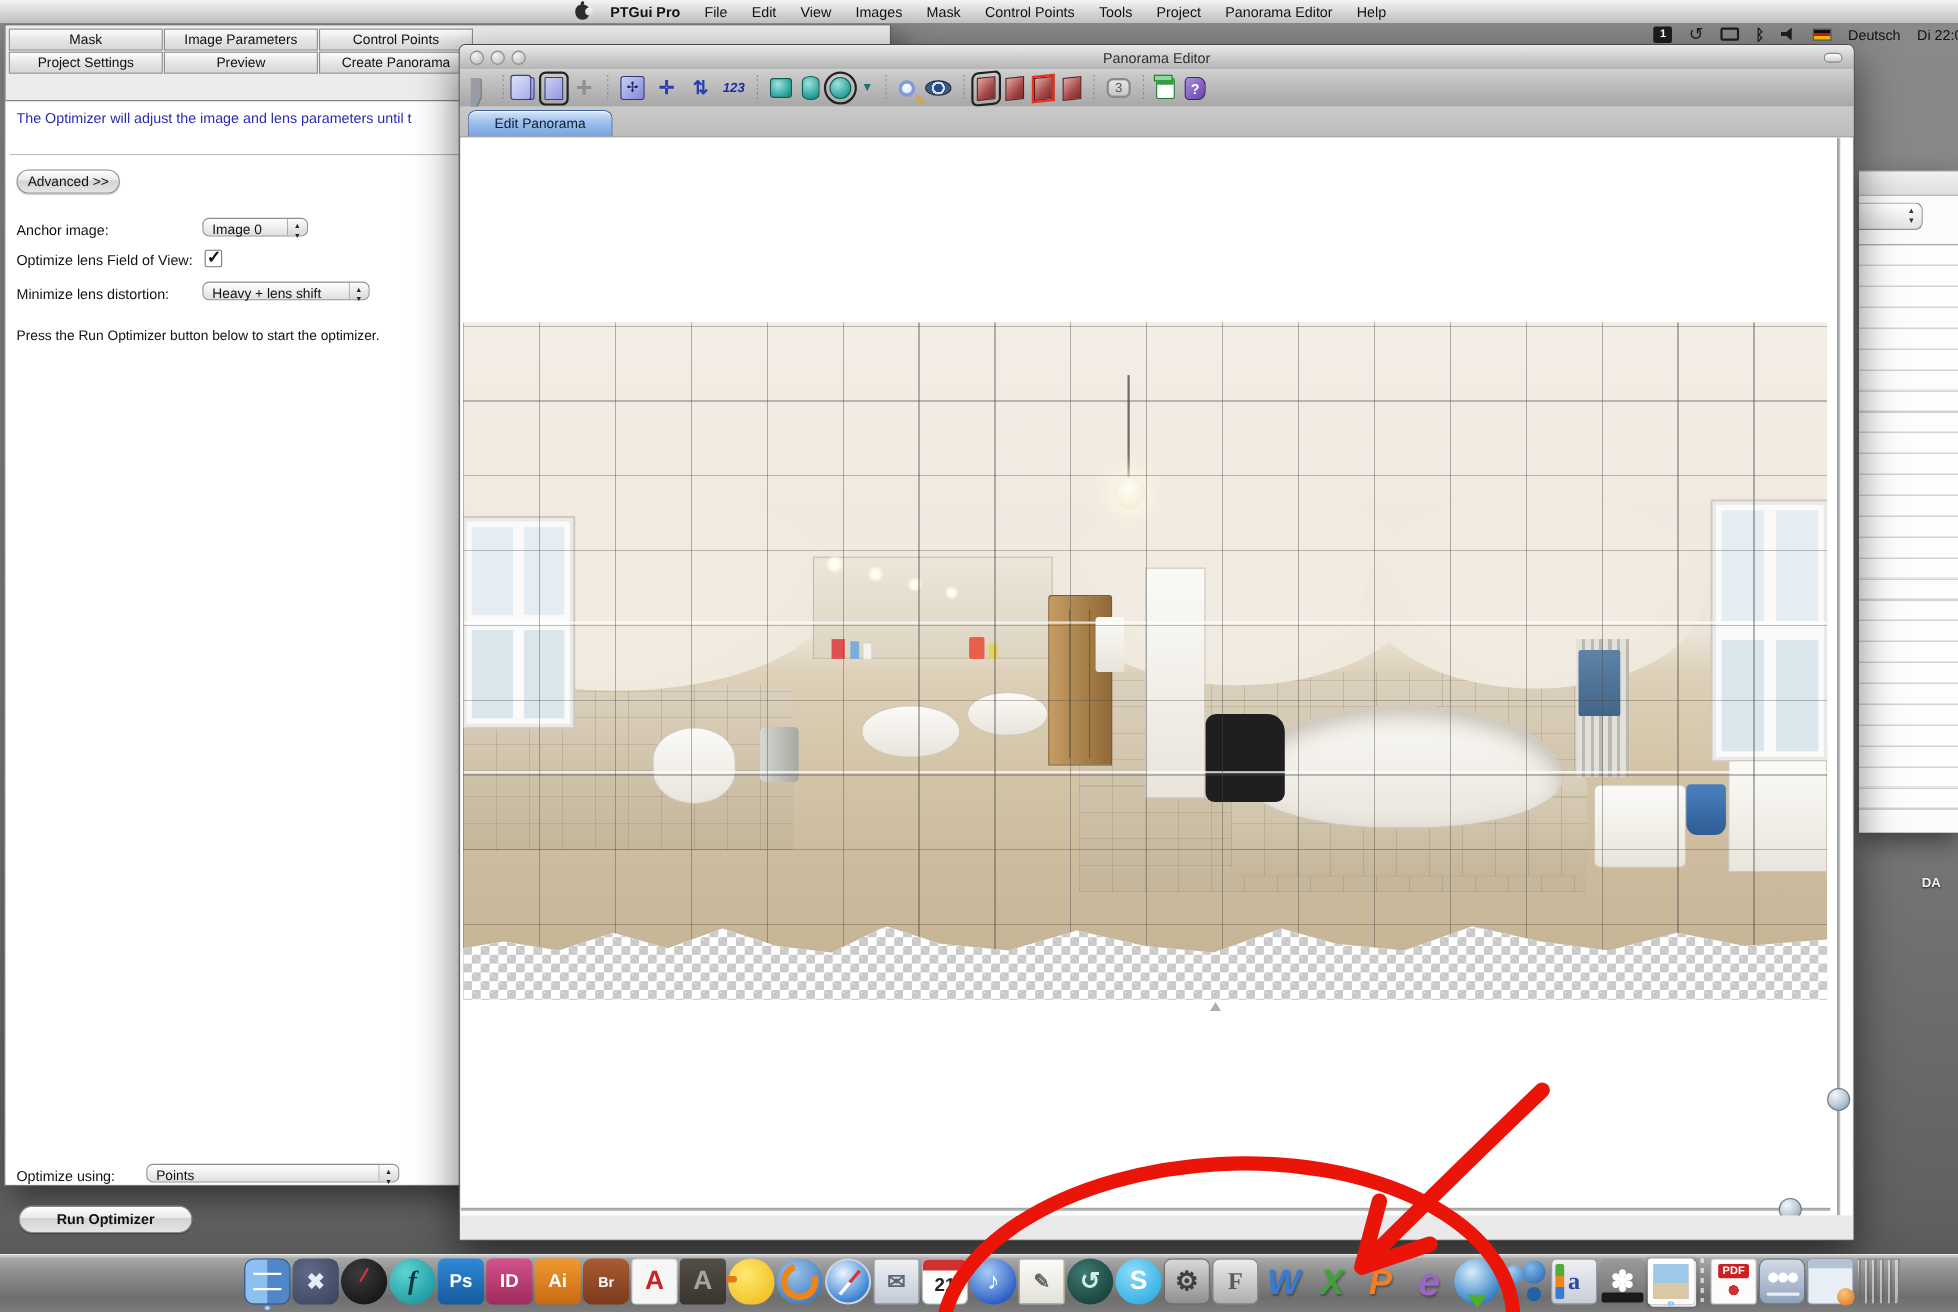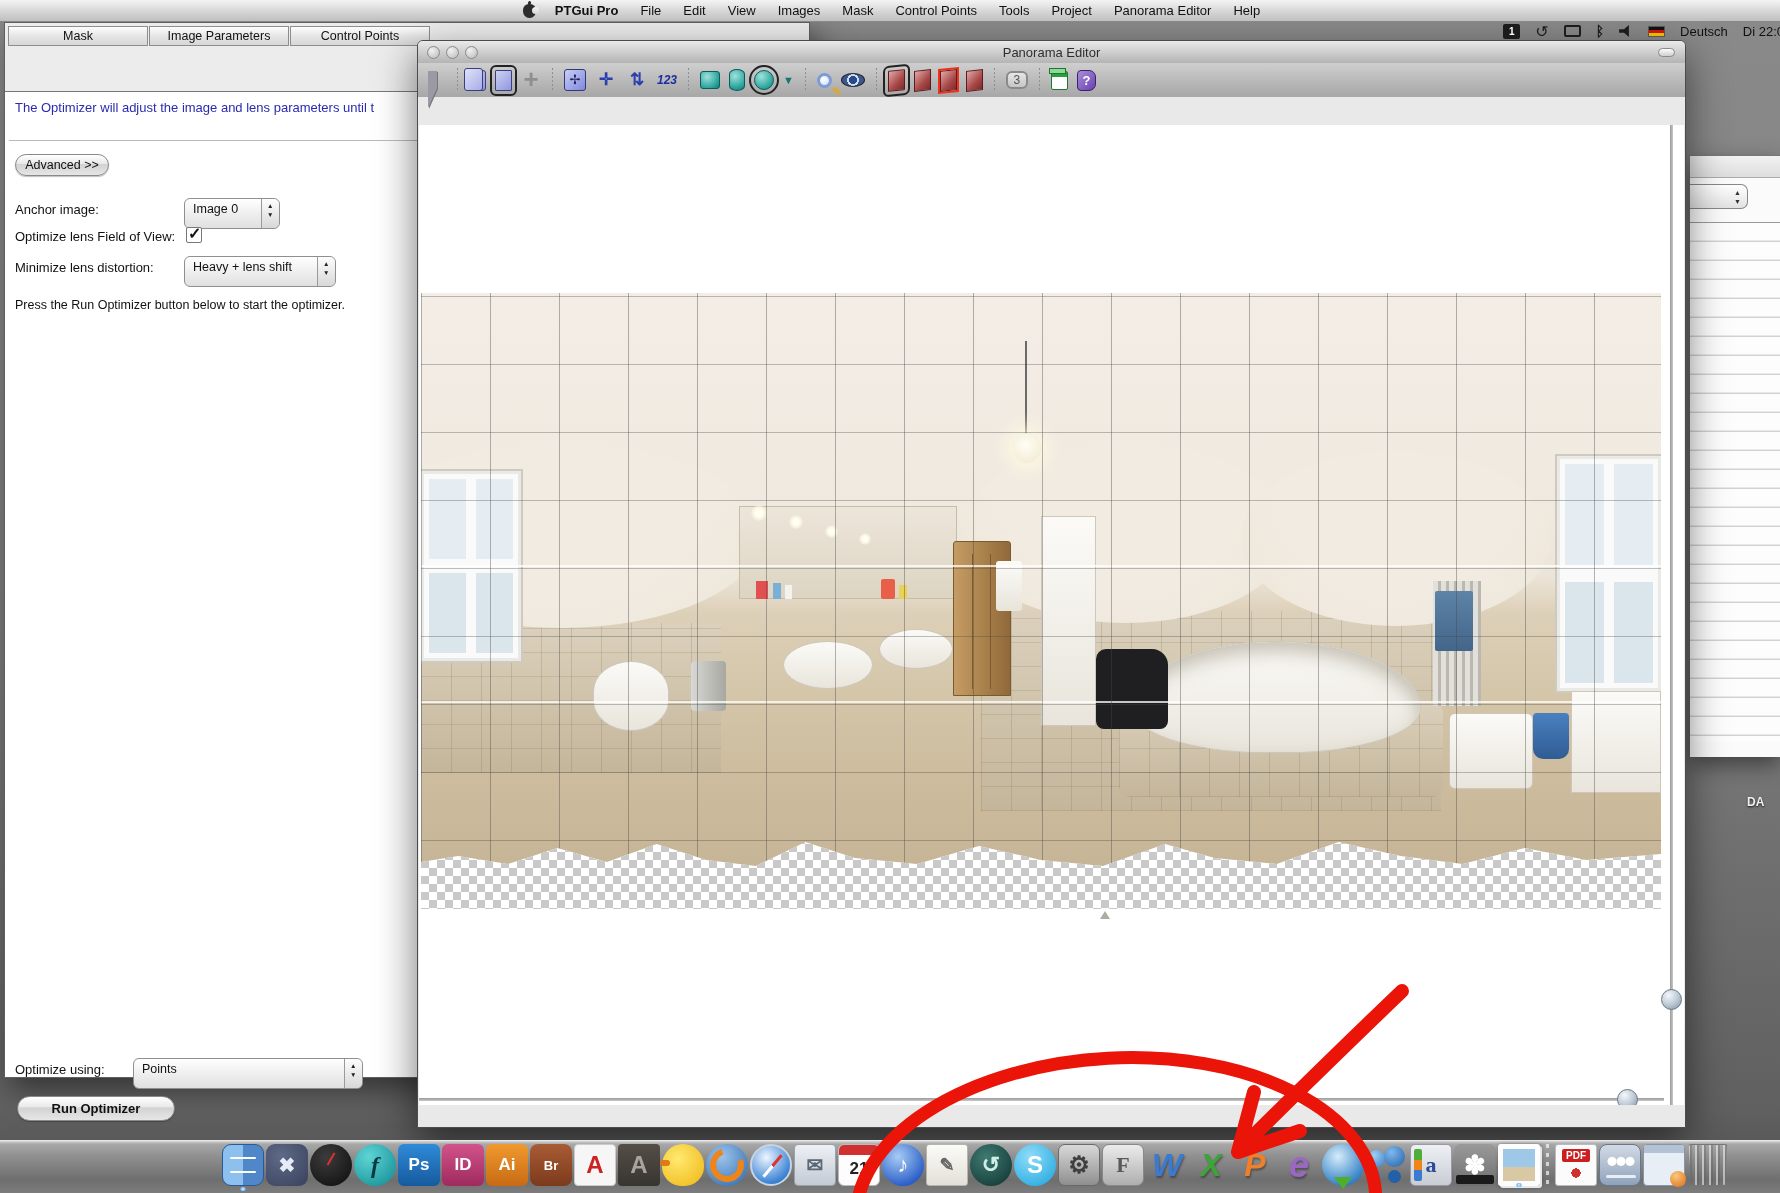--- a/index.html
+++ b/index.html
@@ -48,21 +48,21 @@
   .tab { width:140px; height:20px; line-height:19px; text-align:center; font-size:12.5px; color:#111;
     background:linear-gradient(180deg,#fdfdfd,#e4e4e4 55%,#d7d7d7); border:1px solid #8d8d8d; }
   .panel { position:absolute; left:0; top:68px; right:0; bottom:0; background:#fff; border-top:1px solid #777; }
   .intro-text { position:absolute; left:10px; top:8px; font-size:13px; color:#2a2ab2; white-space:nowrap; overflow:hidden; width:780px; }
   .panel hr { position:absolute; left:4px; top:48px; width:790px; border:none; border-top:1px solid #bbb; }
   .aqua-btn { position:absolute; display:inline-block; text-align:center; font-size:12.5px; color:#111;
     background:linear-gradient(180deg,#ffffff,#e8e8e8 45%,#d2d2d2 46%,#e6e6e6); border:1px solid #8a8a8a; border-radius:12px;
     box-shadow:0 1px 1px rgba(0,0,0,.25); }
   #advanced-btn { left:10px; top:62px; width:94px; height:22px; line-height:20px; }
   .form-label { position:absolute; left:10px; font-size:13px; color:#111; }
-  .dropdown { position:absolute; height:31px; background:linear-gradient(180deg,#fff,#ececec 60%,#e0e0e0);
+  .dropdown { position:absolute; height:17px; background:linear-gradient(180deg,#fff,#ececec 60%,#e0e0e0);
     border:1px solid #8f8f8f; border-radius:6px; font-size:12.5px; color:#111; line-height:21px; padding-left:8px; }
   .dropdown .stp { position:absolute; right:0; top:0; bottom:0; width:18px; border-left:1px solid #9a9a9a;
     border-radius:0 6px 6px 0; background:linear-gradient(180deg,#fdfdfd,#d8d8d8); }
   .dropdown .stp:after { content:"▲▼"; position:absolute; left:5px; top:2px; width:9px; font-size:6.5px; line-height:9px; color:#222; word-break:break-all; }
   #anchor-dd { left:179px; top:106px; width:96px; }
   #distortion-dd { left:179px; top:164px; width:152px; }
   #optimize-dd { left:128px; top:966px; width:230px; }
   .checkbox { position:absolute; left:181px; top:135px; width:16px; height:16px; background:#fff; border:1px solid #777; border-radius:2px; }
   .checkbox:after { content:"✓"; position:absolute; left:1px; top:-4px; font-size:16px; font-weight:bold; color:#111; }
   #fov-label { top:137px; }
@@ -258,20 +258,25 @@
 
 <span id="desktop-label">DA</span>
 
 <div id="main-window">
   <div class="tabrows">
     <div class="tabrow">
       <span class="tab">Mask</span>
       <span class="tab">Image Parameters</span>
       <span class="tab">Control Points</span>
     </div>
+    <div class="tabrow">
+      <span class="tab">Project Settings</span>
+      <span class="tab">Preview</span>
+      <span class="tab">Create Panorama</span>
+    </div>
   </div>
   <div class="panel">
     <div class="intro-text">The Optimizer will adjust the image and lens parameters until t</div>
     <hr>
     <span class="aqua-btn" id="advanced-btn">Advanced &gt;&gt;</span>
     <span class="form-label" id="anchor-label">Anchor image:</span>
     <span class="dropdown" id="anchor-dd"><span>Image 0</span><span class="stp"></span></span>
     <span class="form-label" id="fov-label">Optimize lens Field of View:</span>
     <span class="checkbox"></span>
     <span class="form-label" id="distortion-label">Minimize lens distortion:</span>
@@ -313,20 +318,23 @@
     <span class="tsep"></span>
     <span class="ti crop-ic sel-box"></span>
     <span class="ti crop-ic"></span>
     <span class="ti crop-ic crop-red"></span>
     <span class="ti crop-ic"></span>
     <span class="tsep"></span>
     <span class="ti count-ic">3</span>
     <span class="tsep"></span>
     <span class="ti panelw-ic"></span>
     <span class="ti help-ic">?</span>
+  </div>
+  <div id="tabstrip">
+    <span id="edit-tab">Edit Panorama</span>
   </div>
   <div id="content">
 
     <div id="pano">
       <div class="s tiles" style="left:0;top:330px;width:300px;height:150px"></div>
       <div class="s tiles" style="left:560px;top:318px;width:460px;height:200px"></div>
       <div class="s arch" style="left:-60px;top:150px;width:400px;height:185px"></div>
       <div class="s arch" style="left:540px;top:150px;width:330px;height:180px"></div>
       <div class="s arch" style="left:820px;top:158px;width:310px;height:175px"></div>
       <div class="s winfrm" style="left:0;top:178px;width:100px;height:190px">

